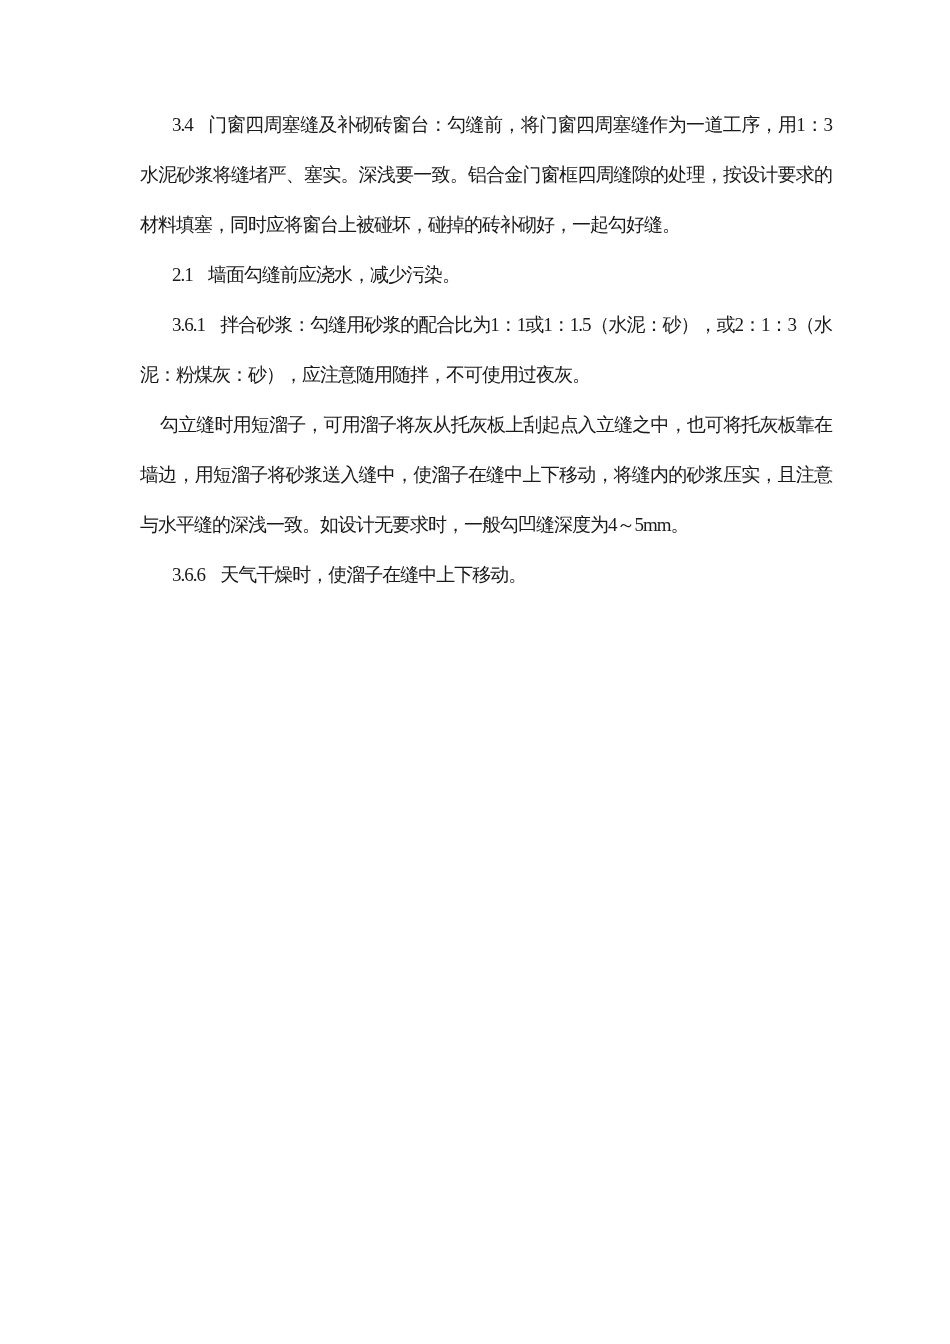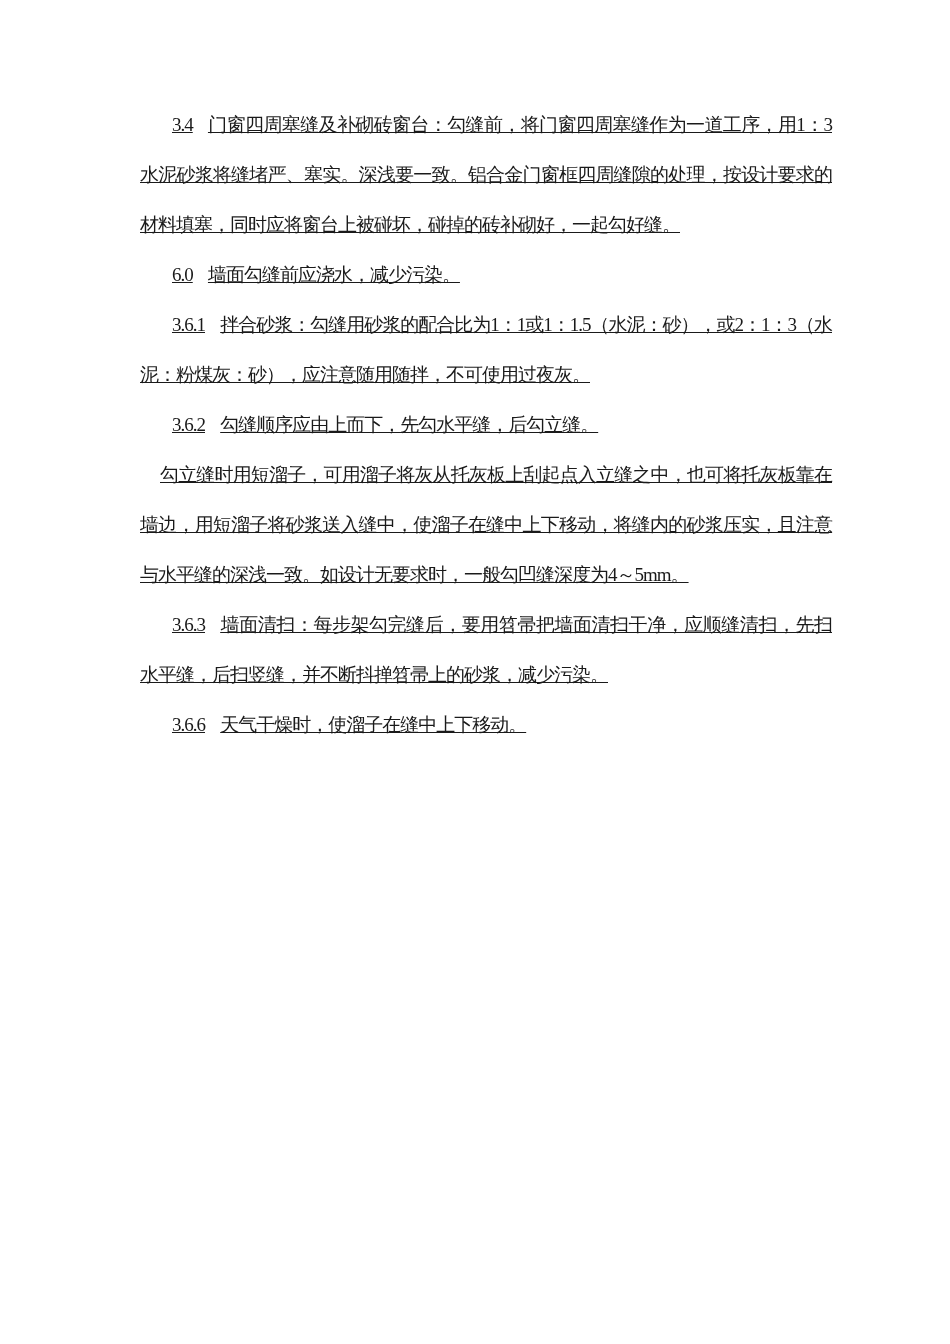--- a/index.html
+++ b/index.html
@@ -26,21 +26,20 @@
     position: absolute;
     left: 140px;
     top: 100px;
     width: 692px;
     font-family: "Liberation Serif", "DejaVu Serif", serif;
     font-size: 19px;
     line-height: 50px;
     letter-spacing: -1px;
     color: #1a1a1a;
     text-align: justify;
-    text-decoration: underline;
   }
   .para {
     margin: 0;
     padding: 0;
   }
   .para.numbered {
     text-indent: 32px;
   }
   .para.plain {
     text-indent: 20px;
@@ -54,30 +53,28 @@
   }
 </style>
 </head>
 <body>
 
 <div class="doc-page">
   <div class="doc-body">
 
     <p class="para numbered"><span class="p-num">3.4</span><span class="p-text">门窗四周塞缝及补砌砖窗台：勾缝前，将门窗四周塞缝作为一道工序，用1：3水泥砂浆将缝堵严、塞实。深浅要一致。铝合金门窗框四周缝隙的处理，按设计要求的材料填塞，同时应将窗台上被碰坏，碰掉的砖补砌好，一起勾好缝。</span></p>
 
-    <p class="para numbered"><span class="p-num">6.0</span><span class="p-text">墙面勾缝前应浇水，减少污染。</span></p>
+    <p class="para numbered"><span class="p-num">2.1</span><span class="p-text">墙面勾缝前应浇水，减少污染。</span></p>
 
 
     <p class="para numbered"><span class="p-num">3.6.1</span><span class="p-text">拌合砂浆：勾缝用砂浆的配合比为1：1或1：1.5（水泥：砂），或2：1：3（水泥：粉煤灰：砂），应注意随用随拌，不可使用过夜灰。</span></p>
 
-    <p class="para numbered"><span class="p-num">3.6.2</span><span class="p-text">勾缝顺序应由上而下，先勾水平缝，后勾立缝。</span></p>
 
 
     <p class="para plain"><span class="p-text">勾立缝时用短溜子，可用溜子将灰从托灰板上刮起点入立缝之中，也可将托灰板靠在墙边，用短溜子将砂浆送入缝中，使溜子在缝中上下移动，将缝内的砂浆压实，且注意与水平缝的深浅一致。如设计无要求时，一般勾凹缝深度为4～5mm。</span></p>
 
-    <p class="para numbered"><span class="p-num">3.6.3</span><span class="p-text">墙面清扫：每步架勾完缝后，要用笤帚把墙面清扫干净，应顺缝清扫，先扫水平缝，后扫竖缝，并不断抖掸笤帚上的砂浆，减少污染。</span></p>
 
 
 
     <p class="para numbered"><span class="p-num">3.6.6</span><span class="p-text">天气干燥时，使溜子在缝中上下移动。</span></p>
 
   </div>
 </div>
 
 </body></html>

